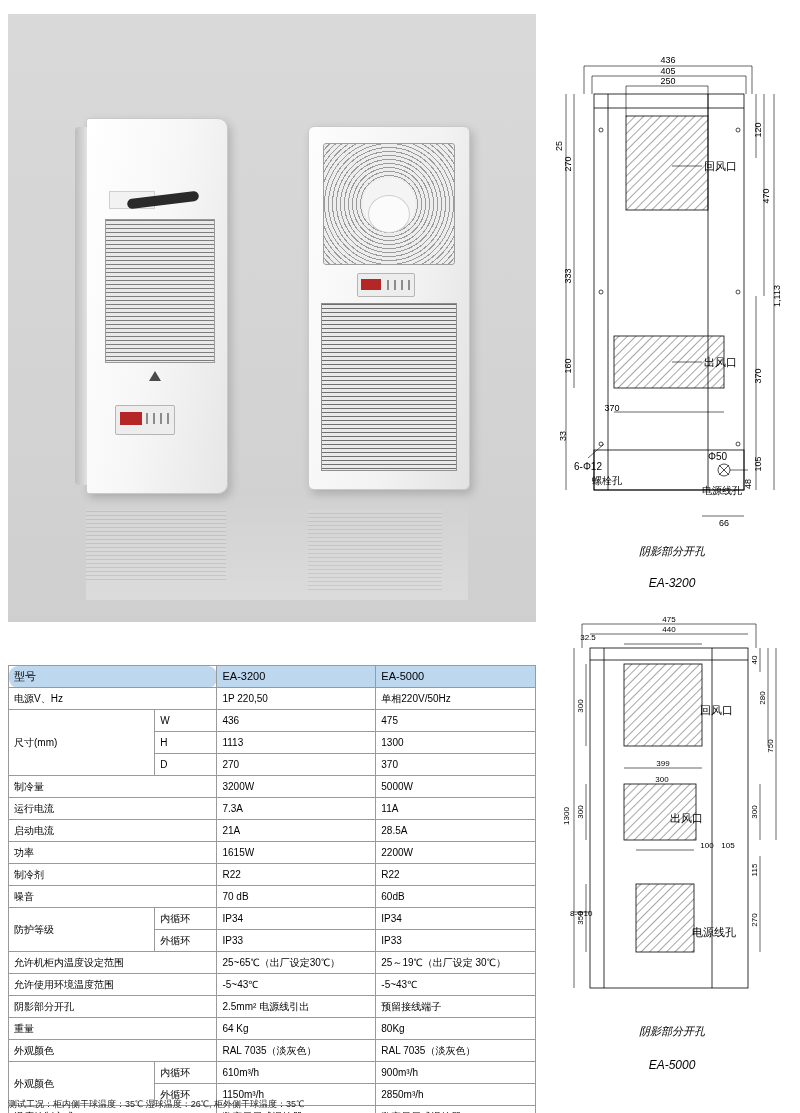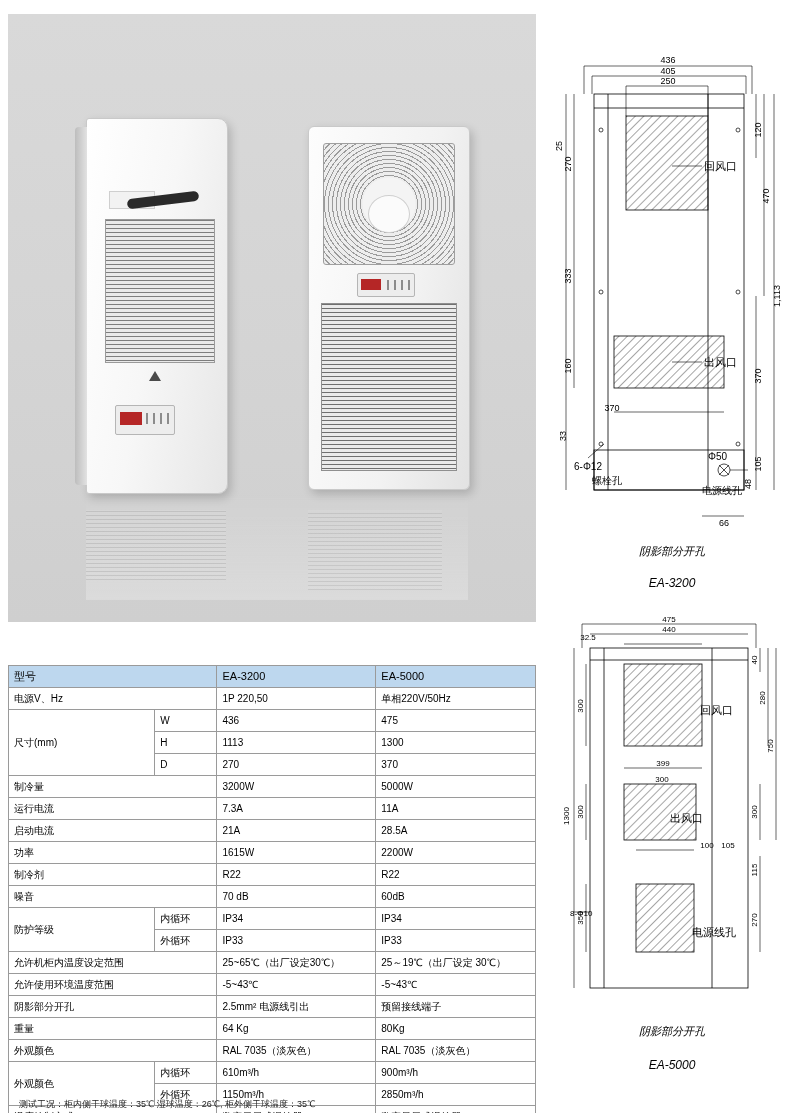--- a/index.html
+++ b/index.html
@@ -230,28 +230,28 @@
     vertical-align: middle;
     font-weight: normal;
     text-align: left;
     line-height: 1.15;
   }
   .spec-table thead td {
     background: #bdd7ee;
     font-size: 11px;
     text-align: left;
   }
-  .col-name { width: 148px; }
+  .col-name { width: 148px; border-radius: 9px; }
   .col-sub  { width: 56px; }
   .col-v1   { width: 160px; }
   .col-v2   { width: 160px; }
   .ctr { text-align: center; }
   .note {
     position: absolute;
-    left: 19px;
+    left: 8px;
     top: 1098px;
     font-size: 9px;
     color: #222;
   }
 
   
   .dwg {
     position: absolute;
     font-size: 9px;
     color: #000;

